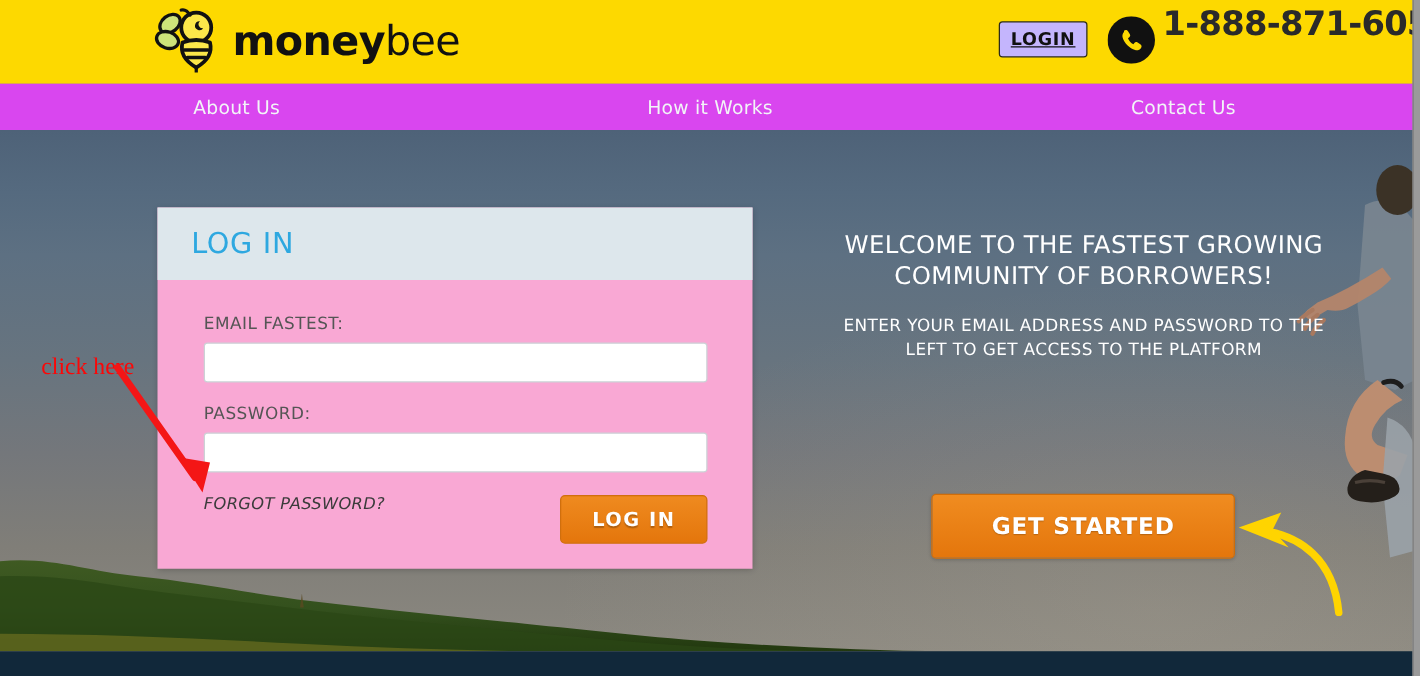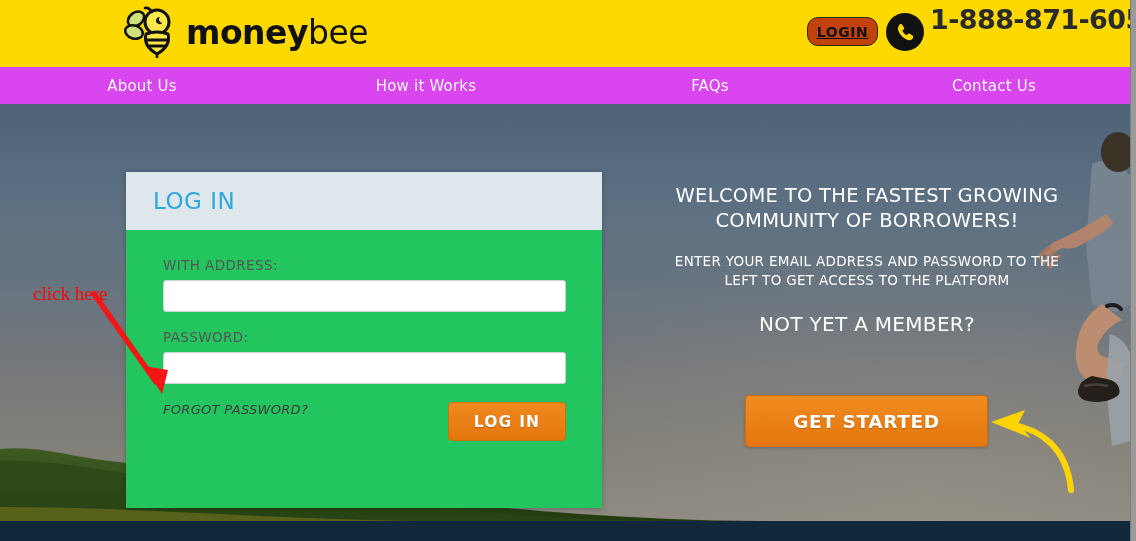--- a/index.html
+++ b/index.html
@@ -23,26 +23,25 @@
   .logo-text {
     font-size: 33px; color: #111; letter-spacing: -0.5px;
     font-family: "DejaVu Sans", sans-serif;
   }
   .logo-text .bold { font-weight: 700; }
   .logo-text .light { font-weight: 400; }
 
   .login-btn {
     position: absolute; left: 799px; top: 17px;
     width: 71px; height: 29px;
-    background: #c2410c; border: 1.6px solid #2b2b1a; border-radius: 11px;
+    background: #c4b5fd; border: 1.6px solid #2b2b1a; border-radius: 3px;
     color: #111; font-size: 14px; font-weight: 700; letter-spacing: 0.6px;
     text-decoration: underline; cursor: pointer;
     display: flex; align-items: center; justify-content: center;
     font-family: "DejaVu Sans", sans-serif;
-    margin-left: 8px;
   }
 
   .phone-icon {
     position: absolute; left: 886px; top: 13px;
     width: 38px; height: 38px;
   }
   .phone-block { position: absolute; left: 930px; top: 4px; width: 180px; text-align: center; }
   .phone-number {
     font-size: 27px; font-weight: 700; color: #2a2a2a; letter-spacing: -0.6px;
     white-space: nowrap; font-family: "DejaVu Sans", sans-serif;
@@ -79,22 +78,22 @@
   }
   
   .treeline {
     position: absolute; left: 0; bottom: 0; width: 800px; height: 90px;
   }
   
   .person { position: absolute; right: 0; top: 0; width: 130px; height: 417px; }
 
   
   .panel {
-    position: absolute; left: 126px; top: 172px; width: 476px; height: 336px;
-    background: #22c55e; box-shadow: 0 1px 5px rgba(0,0,0,0.25);
+    position: absolute; left: 126px; top: 166px; width: 476px; height: 289px;
+    background: #f9a8d4; box-shadow: 0 1px 5px rgba(0,0,0,0.25);
   }
   .panel-head {
     height: 58px; background: #dde7ec; display: flex; align-items: center;
     padding-left: 27px;
   }
   .panel-title {
     font-size: 23px; color: #2ea8e0; letter-spacing: 0.5px; font-weight: 400;
     font-family: "DejaVu Sans", sans-serif;
   }
   .panel-body { padding: 27px 37px 0 37px; }
@@ -218,21 +217,20 @@
     </svg>
 
     <div class="phone-block">
       <div class="phone-number">1-888-871-6050</div>
     </div>
   </div>
 
   <div class="nav">
     <div class="nav-item">About Us</div>
     <div class="nav-item">How it Works</div>
-    <div class="nav-item">FAQs</div>
     <div class="nav-item">Contact Us</div>
   </div>
 
   <div class="hero">
     <div class="hero-haze"></div>
 
     <svg class="treeline" viewBox="0 0 800 90" preserveAspectRatio="none">
       <defs>
         <linearGradient id="tg" x1="0" y1="0" x2="0" y2="1">
           <stop offset="0%" stop-color="#3f5a22"></stop>
@@ -271,39 +269,38 @@
       <path d="M101 202 q9 -3 14 3" stroke="#1d1d1d" stroke-width="4" fill="none" stroke-linecap="round"></path>
     </svg>
   </div>
 
   <div class="panel">
     <div class="panel-head">
       <div class="panel-title">LOG IN</div>
     </div>
     <div class="panel-body">
 
-      <div class="field-label">WITH ADDRESS:</div>
+      <div class="field-label">EMAIL FASTEST:</div>
       <input class="field-input" type="text" placeholder="" style="">
 
       <div class="field-gap"></div>
 
       <div class="field-label">PASSWORD:</div>
       <input class="field-input" type="password" placeholder="" style="">
 
       <div class="panel-footer">
         <div class="forgot">FORGOT PASSWORD?</div>
         <button class="login-submit">LOG IN</button>
       </div>
     </div>
   </div>
 
   <div class="promo">
     <div class="promo-h1">WELCOME TO THE FASTEST GROWING COMMUNITY OF BORROWERS!</div>
     <div class="promo-sub">ENTER YOUR EMAIL ADDRESS AND PASSWORD TO THE LEFT TO GET ACCESS TO THE PLATFORM</div>
-    <div class="promo-h2">NOT YET A MEMBER?</div>
   </div>
 
   <div class="get-started">GET STARTED</div>
 
   <div class="ann-click-here">click here</div>
 
   <svg class="ann-red-arrow" width="90" height="110" viewBox="0 0 90 110">
     <path d="M4 4 L66 92" stroke="#f41616" stroke-width="5.5" stroke-linecap="round"></path>
     <path d="M72 104 L54 76 L78 80 Z" fill="#f41616"></path>
   </svg>

